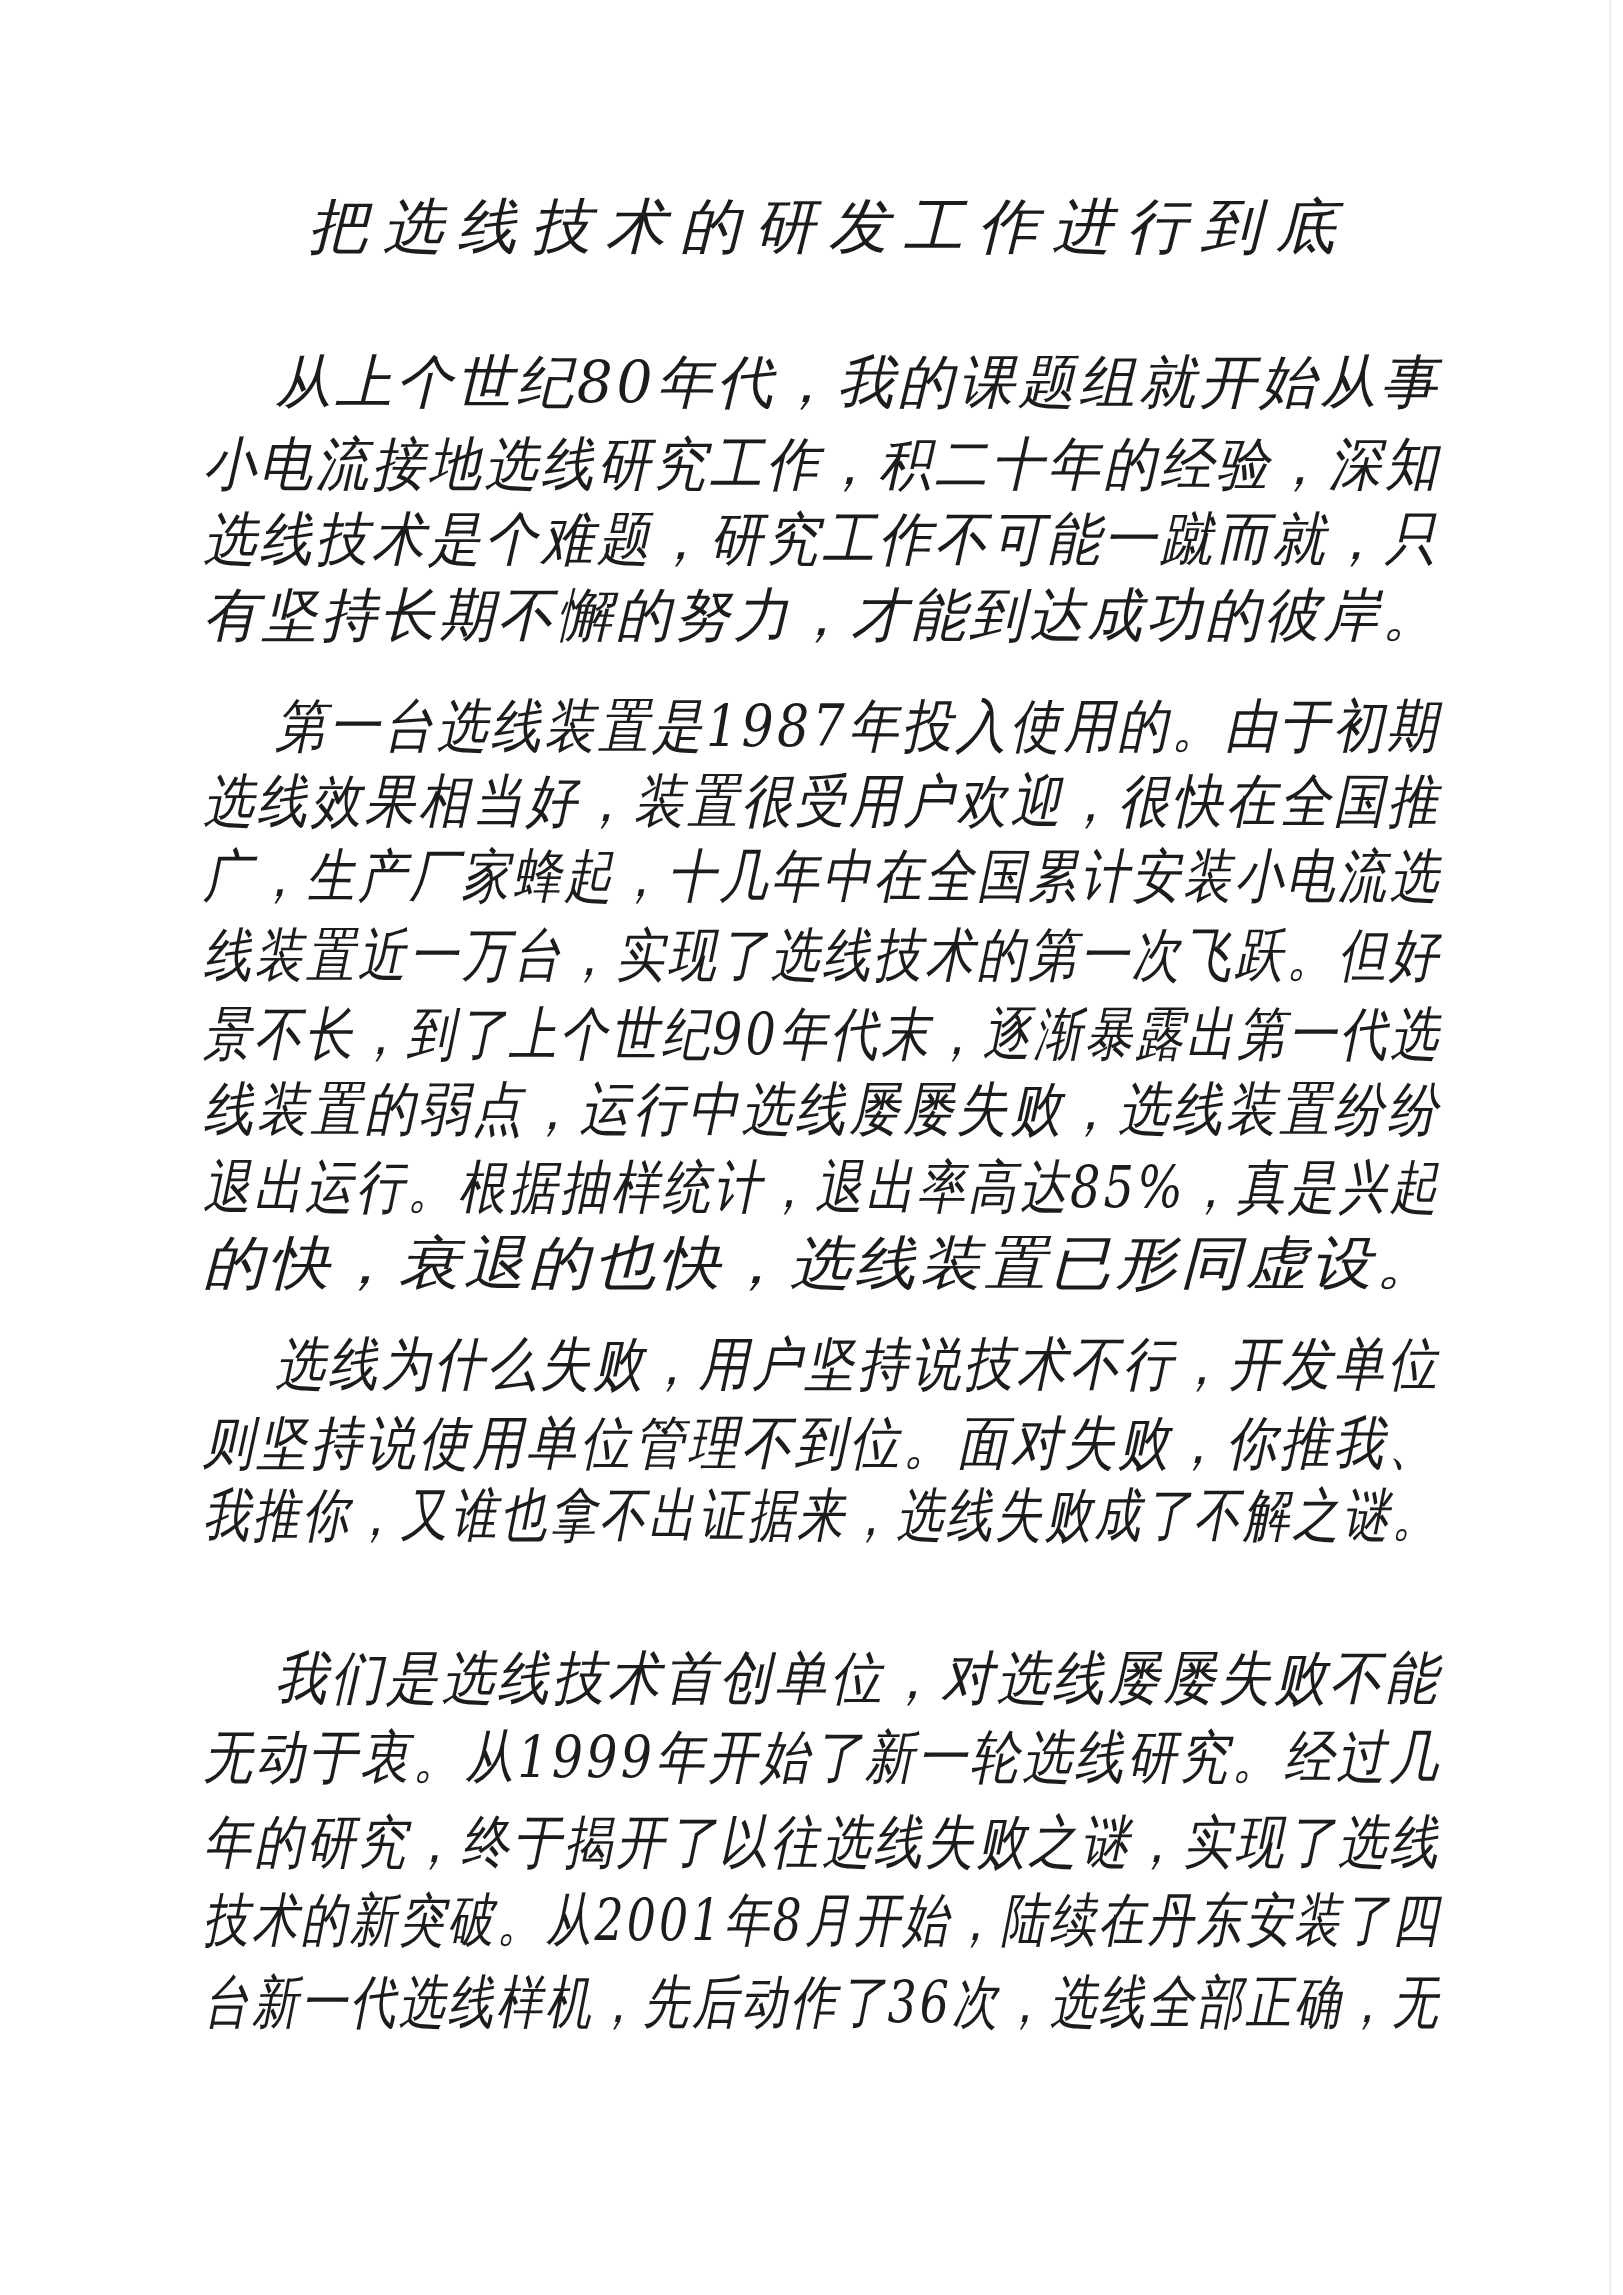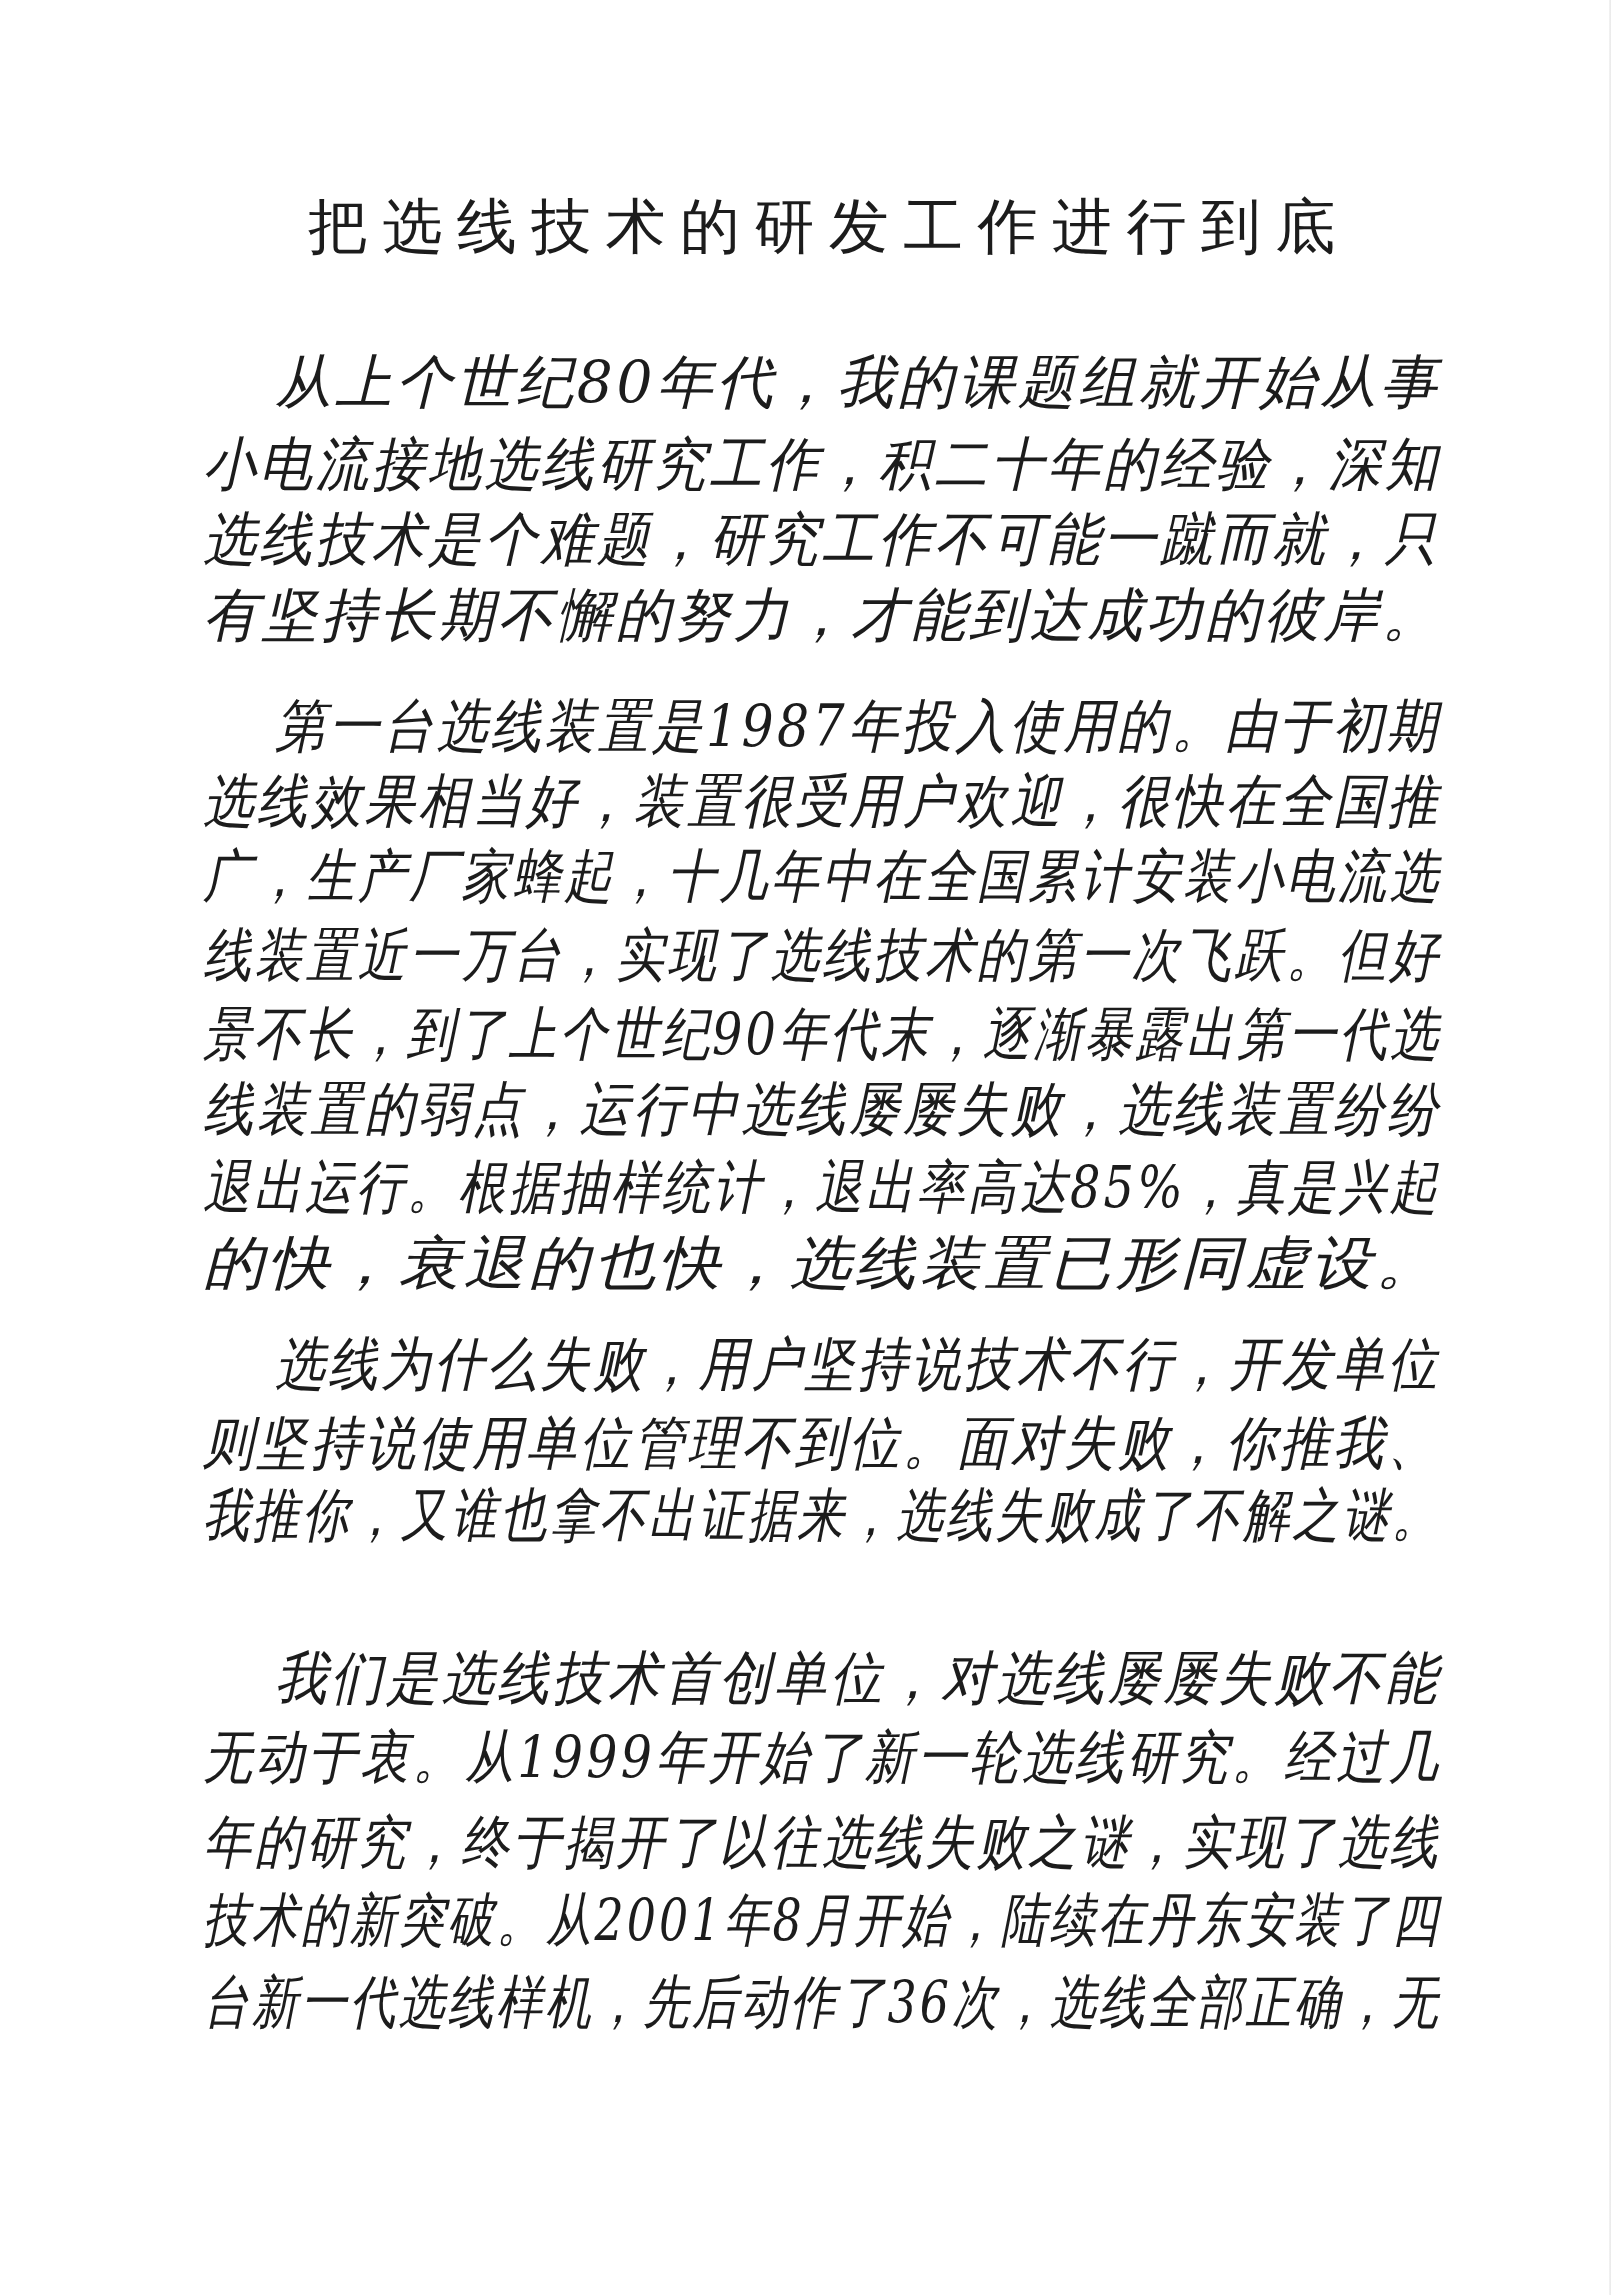--- a/index.html
+++ b/index.html
@@ -30,20 +30,21 @@
     height: 2295px;
     background: linear-gradient(to right, #f3f3f3, #e9e9e9);
   }
   .title {
     position: absolute;
     left: 308px;
     top: 196px;
     width: 982px;
     font-size: 60px;
     letter-spacing: 14.4px;
+    font-style: italic;
     line-height: 1;
     white-space: nowrap;
     color: #1c1c1c;
   }
   .body {
     position: absolute;
     left: 203px;
     top: 314px;
     width: 1244px;
   }

